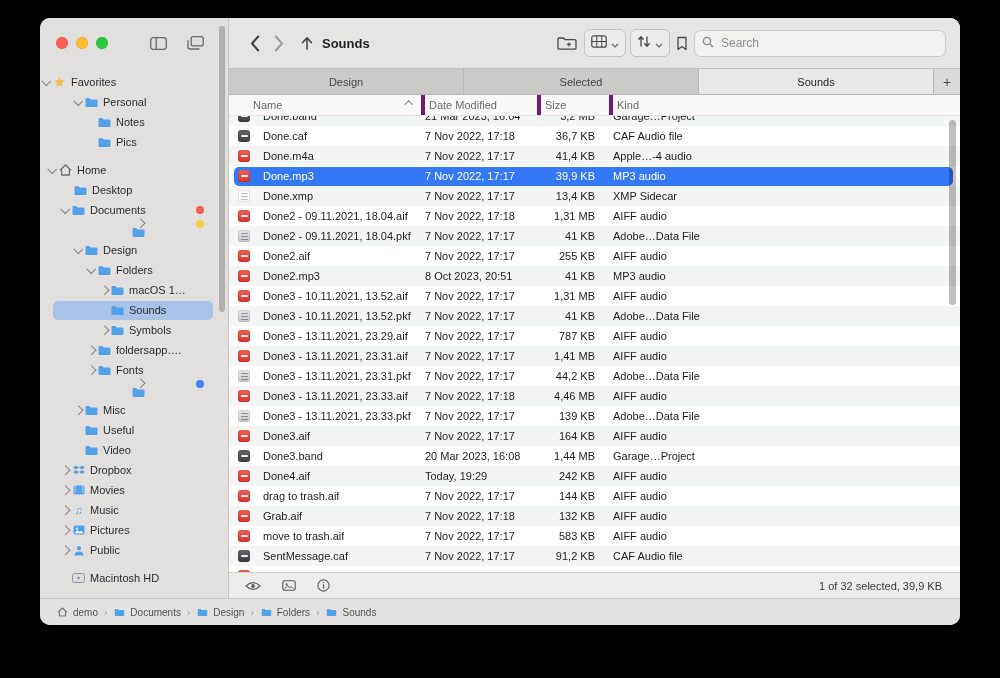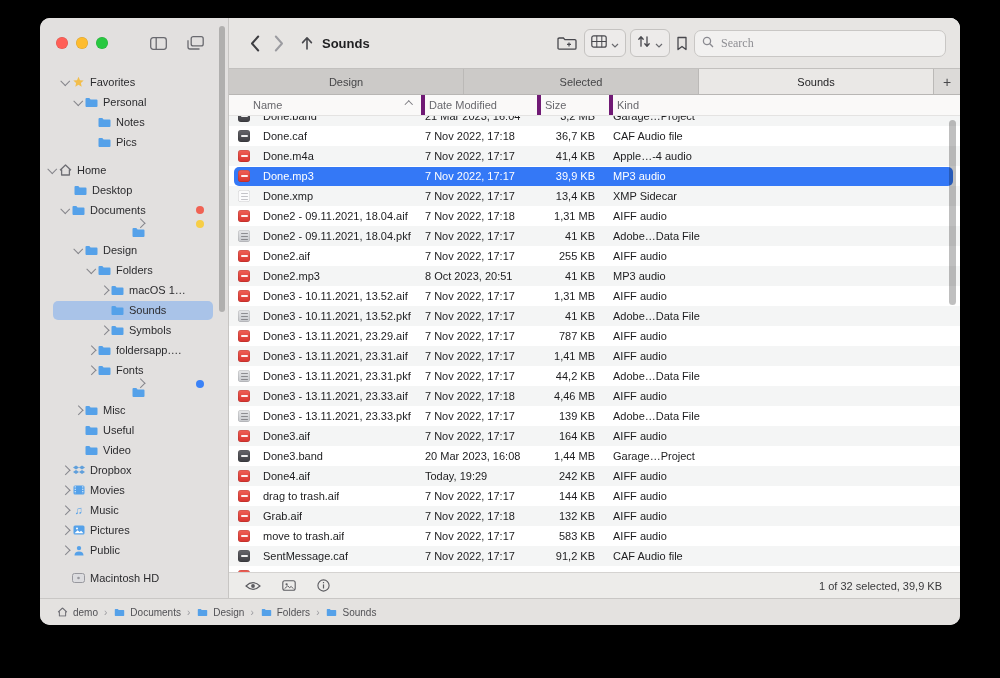--- a/index.html
+++ b/index.html
@@ -33,21 +33,21 @@
   .chev.up{width:4.5px;height:4.5px;transform:rotate(-135deg);border-color:#76767B;}
   .sb-scrollbar{position:absolute;right:3px;top:8px;width:6px;height:286px;border-radius:3px;
           background:rgba(0,0,0,.22);}
 
   
   .main{flex:1;display:flex;flex-direction:column;min-width:0;background:#fff;}
   .toolbar{height:50px;flex:none;background:#E7E5E3;display:flex;align-items:center;padding:0 14px;}
   .nav-btn{width:24px;height:28px;display:flex;align-items:center;justify-content:center;flex:none;}
   .title-group{display:flex;align-items:center;gap:7px;margin-left:8px;}
   .win-title{font-size:13px;font-weight:bold;color:#1f1f21;}
-  .tb-right{margin-left:auto;display:flex;align-items:center;gap:4px;font-family:Liberation Serif, serif;}
+  .tb-right{margin-left:auto;display:flex;align-items:center;gap:4px;}
   .tb-icon-btn{display:flex;align-items:center;justify-content:center;padding:2px;}
   .tb-btn{display:flex;align-items:center;gap:4px;border:1px solid #C5C3C1;border-radius:6px;
           padding:4px 6px;background:rgba(255,255,255,.25);}
   .search{width:236px;height:25px;border:1px solid #C9C7C5;background:rgba(255,255,255,.45);
           border-radius:7px;display:flex;align-items:center;padding:0 7px;gap:5px;}
   .search input{border:none;outline:none;background:transparent;font-size:12px;color:#3a3a3c;
           width:100%;font-family:inherit;}
   .search input::placeholder{color:#8E8E93;}
 
   .tab-bar{height:25px;flex:none;display:flex;background:#D0CECC;border-top:1px solid #C2C0BE;
@@ -127,21 +127,21 @@
               </span>
             <span class="tb-icon-btn" id="ic-tabs">
                 <svg width="17" height="14">
                   <rect x="4.2" y="0.7" width="12" height="9.2" rx="2" fill="none" stroke="#69696F" stroke-width="1.3"></rect>
                   <path d="M1 4.2 V11 Q1 13 3 13 H12.5" fill="none" stroke="#69696F" stroke-width="1.3"></path>
                 </svg>
               </span>
           </div>
         </div>
         <div class="sb-scroll" id="sidebar-list">
-            <div class="sb-row" style="padding-left: 19px;">
+            <div class="sb-row" style="">
               <span class="sb-chev">
                 <i class="chev down"></i>
               </span>
               <span class="sb-ico">
                 <svg width="13" height="12" viewBox="0 0 12 12">
                   <path d="M6 0.8 L7.5 4.2 L11.2 4.6 L8.4 7 L9.2 10.7 L6 8.8 L2.8 10.7 L3.6 7 L0.8 4.6 L4.5 4.2 Z" fill="#F2BE4C"></path>
                 </svg>
               </span>
               <span class="sb-label">Favorites</span>
             </div>

